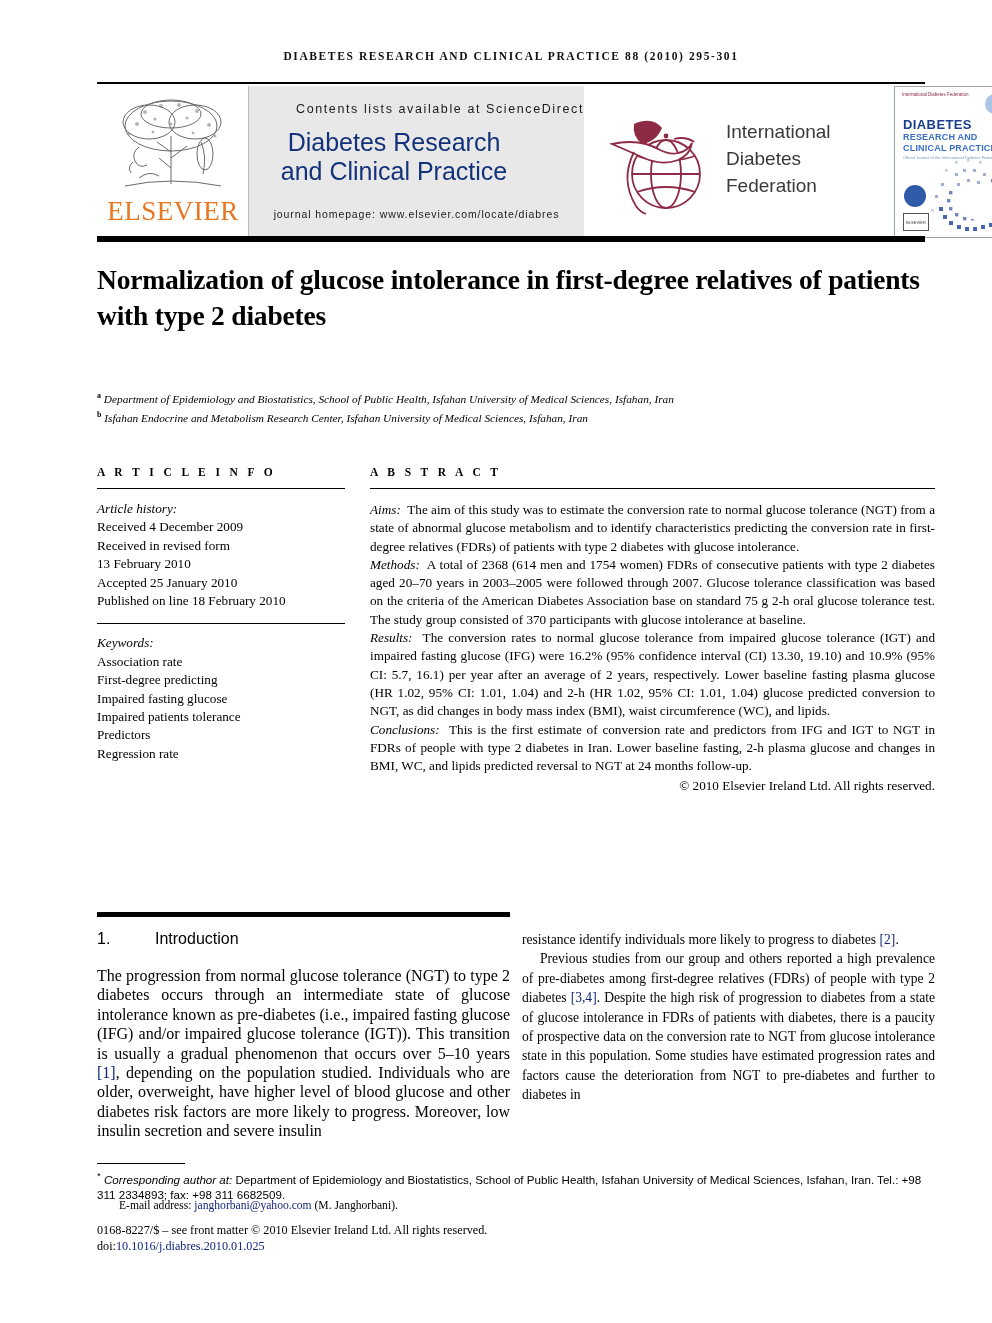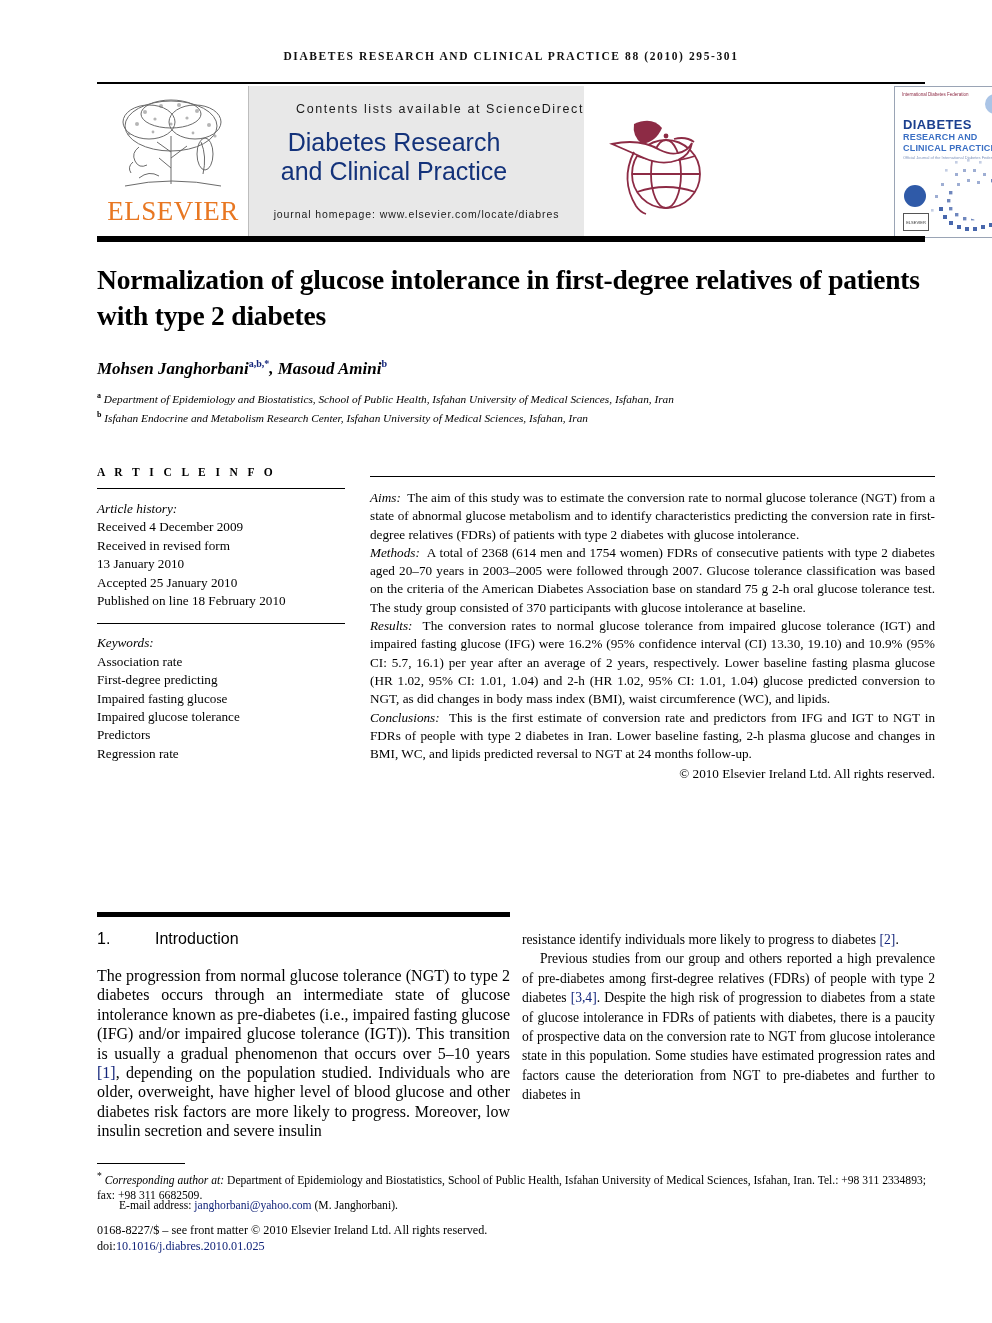--- a/index.html
+++ b/index.html
@@ -331,21 +331,21 @@
   .fn-rule {
     position: absolute;
     left: 85px; top: 1163px;
     width: 88px; height: 1px;
     background: #000;
   }
   .footnote {
     position: absolute;
     left: 85px; top: 1168px;
     width: 840px;
-    font-family: Liberation Serif, serif;
+    font-family: Liberation Sans, sans-serif;
     font-size: 11.6px;
     line-height: 15.4px;
   }
   .footnote .ital { font-style: italic; }
   .fn-email {
     position: absolute;
     left: 85px; top: 1199px;
     width: 840px;
     font-family: "Liberation Serif", serif;
     font-size: 11.6px;
@@ -430,20 +430,25 @@
           <path d="M28 66 h68"></path>
           <path d="M33 48 q29 10 58 0"></path>
           <path d="M33 84 q29 -10 58 0"></path>
         </g>
         <path d="M8 36 q28 -6 48 6 q10 5 18 3 q10 -2 14 -10 q-2 12 -14 17 q-16 6 -34 -2 q-18 -8 -32 -14 z" fill="#ffffff" stroke="#8d2b45" stroke-width="1.8"></path>
         <path d="M30 16 q18 -8 28 4 q-6 14 -20 16 q-10 -8 -8 -20 z" fill="#8d2b45"></path>
         <path d="M30 44 q-14 28 2 54 q4 6 10 8" fill="none" stroke="#8d2b45" stroke-width="1.8"></path>
         <circle cx="62" cy="28" r="2.4" fill="#8d2b45"></circle>
         <path d="M70 31 q12 -3 20 3" fill="none" stroke="#8d2b45" stroke-width="1.8"></path>
       </svg>
+      <div class="idf-text">
+        <div>International</div>
+        <div>Diabetes</div>
+        <div>Federation</div>
+      </div>
     </div>
 
     <div class="cover">
       <div class="cov-idf">International Diabetes Federation</div>
       <div class="cov-dot-top"></div>
       <div class="cov-d1">DIABETES</div>
       <div class="cov-d2">RESEARCH AND</div>
       <div class="cov-d3">CLINICAL PRACTICE</div>
       <div class="cov-sub">Official Journal of the International Diabetes Federation</div>
       <svg style="position:absolute;left:26px;top:64px;width:95px;height:88px;" viewBox="0 0 95 88" aria-hidden="true">
@@ -499,52 +504,52 @@
         </g>
         <ellipse cx="58" cy="52" rx="20" ry="17" fill="#ffffff"></ellipse>
       </svg>
       <div class="cov-badge"></div>
       <div class="cov-els">ELSEVIER</div>
     </div>
   </div>
   <div class="headband-rule-bottom"></div>
 
   <div class="title">Normalization of glucose intolerance in first-degree relatives of patients with type 2 diabetes</div>
-  <div class="authors">Mohsen Janghorbani<sup>a,b,*</sup>, Masoud Amini<sup>b</sup></div>
   <div class="affil">
     <div><sup>a</sup> <span>Department of Epidemiology and Biostatistics, School of Public Health, Isfahan University of Medical Sciences, Isfahan, Iran</span></div>
     <div><sup>b</sup> <span>Isfahan Endocrine and Metabolism Research Center, Isfahan University of Medical Sciences, Isfahan, Iran</span></div>
   </div>
 
   <div class="col-info">
     <div class="sec-label">A R T I C L E  I N F O</div>
     <div class="hr-thin"></div>
     <div class="hist">
       <div class="ital">Article history:</div>
       <div>Received 4 December 2009</div>
       <div>Received in revised form</div>
-      <div>13 January 2010</div>
+      <div>13 February 2010</div>
       <div>Accepted 25 January 2010</div>
       <div>Published on line 18 February 2010</div>
     </div>
     <div class="kw-block">
       <div class="hr-thin"></div>
       <div class="kw">
         <div class="ital">Keywords:</div>
         <div>Association rate</div>
         <div>First-degree predicting</div>
         <div>Impaired fasting glucose</div>
-        <div>Impaired glucose tolerance</div>
+        <div>Impaired patients tolerance</div>
         <div>Predictors</div>
         <div>Regression rate</div>
       </div>
     </div>
   </div>
 
   <div class="col-abs">
+    <div class="sec-label">A B S T R A C T</div>
     <div class="hr-thin"></div>
     <div class="abs-body">
       <p><span class="lead">Aims:</span>&nbsp; <span>The aim of this study was to estimate the conversion rate to normal glucose tolerance (NGT) from a state of abnormal glucose metabolism and to identify characteristics predicting the conversion rate in first-degree relatives (FDRs) of patients with type 2 diabetes with glucose intolerance.</span></p>
       <p><span class="lead">Methods:</span>&nbsp; <span>A total of 2368 (614 men and 1754 women) FDRs of consecutive patients with type 2 diabetes aged 20–70 years in 2003–2005 were followed through 2007. Glucose tolerance classification was based on the criteria of the American Diabetes Association base on standard 75 g 2-h oral glucose tolerance test. The study group consisted of 370 participants with glucose intolerance at baseline.</span></p>
       <p><span class="lead">Results:</span>&nbsp; <span>The conversion rates to normal glucose tolerance from impaired glucose tolerance (IGT) and impaired fasting glucose (IFG) were 16.2% (95% confidence interval (CI) 13.30, 19.10) and 10.9% (95% CI: 5.7, 16.1) per year after an average of 2 years, respectively. Lower baseline fasting plasma glucose (HR 1.02, 95% CI: 1.01, 1.04) and 2-h (HR 1.02, 95% CI: 1.01, 1.04) glucose predicted conversion to NGT, as did changes in body mass index (BMI), waist circumference (WC), and lipids.</span></p>
       <p><span class="lead">Conclusions:</span>&nbsp; <span>This is the first estimate of conversion rate and predictors from IFG and IGT to NGT in FDRs of people with type 2 diabetes in Iran. Lower baseline fasting, 2-h plasma glucose and changes in BMI, WC, and lipids predicted reversal to NGT at 24 months follow-up.</span></p>
       <div class="copyright">© 2010 Elsevier Ireland Ltd. All rights reserved.</div>
     </div>
   </div>
 

